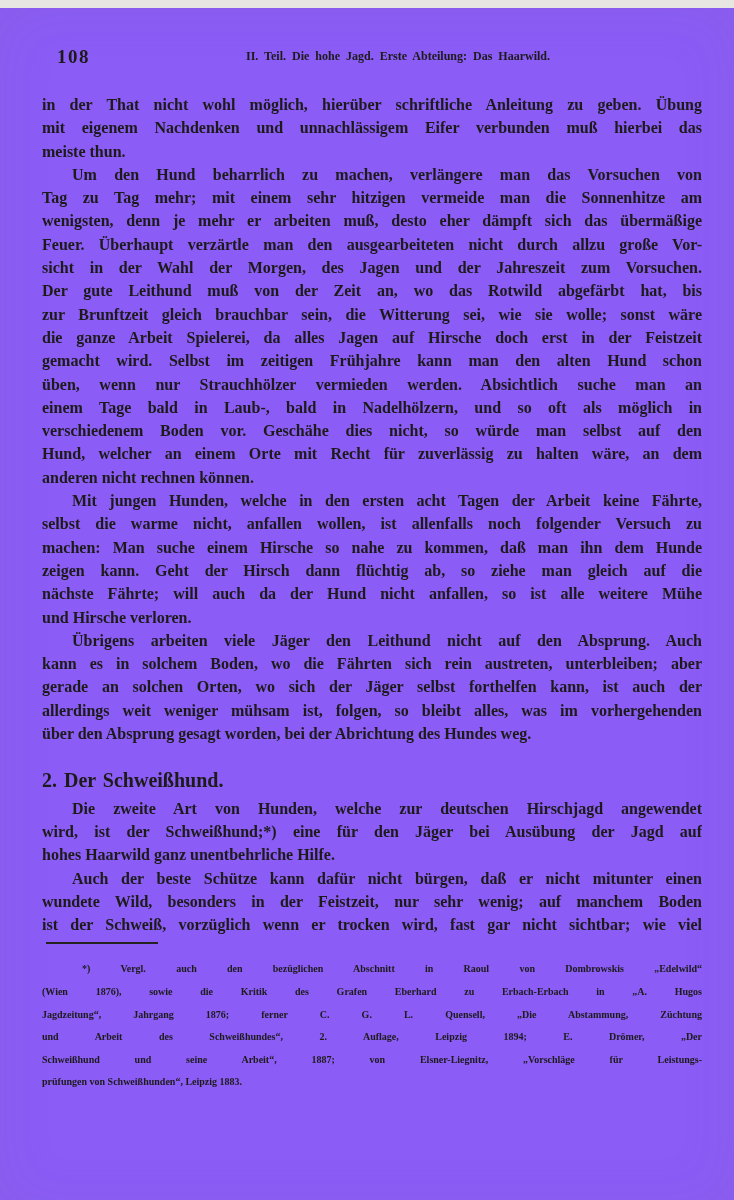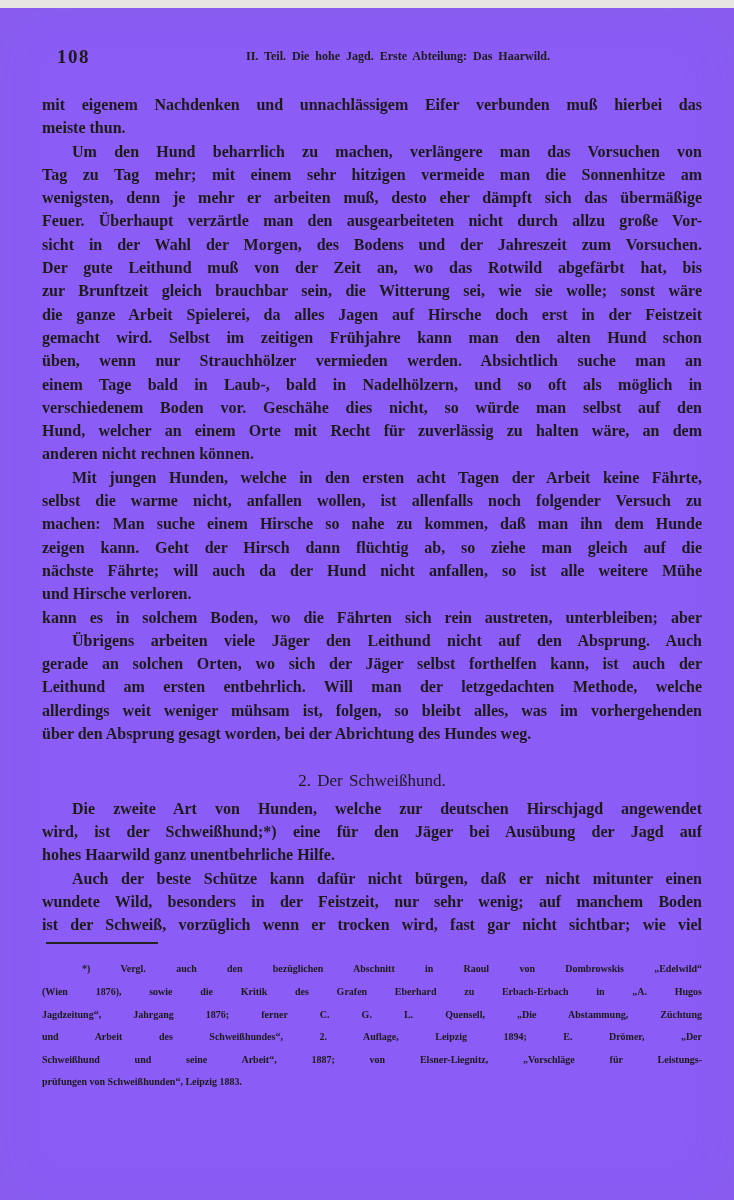--- a/index.html
+++ b/index.html
@@ -34,21 +34,21 @@
   }
   .para { margin:0; }
   .line {
     height:23.3px; overflow:hidden;
     text-align:justify; text-align-last:justify;
   }
   .line.last { text-align-last:left; }
   .line.indent { padding-left:30px; }
   .heading {
     height:23.3px; margin-top:24px; margin-bottom:4px;
-    text-align:center; font-size:17px; font-weight:normal;
+    text-align:left; font-size:20px; font-weight:bold;
     word-spacing:2px;
   }
   
   .footnote-rule {
     width:112px; height:0;
     border-top:2px solid #24231f;
     margin:6px 0 0 4px;
   }
   .footnote {
     margin-top:14px;
@@ -61,52 +61,52 @@
 </head>
 <body>
 
 <div class="page">
   <div class="page-number">108</div>
   <div class="header-title">II. Teil.  Die hohe Jagd.  Erste Abteilung: Das Haarwild.</div>
 
   <div class="body-text">
 
   <div class="para">
+        <div class="line">in der That nicht wohl möglich, hierüber schriftliche Anleitung zu geben.  Übung</div>
         <div class="line">mit eigenem Nachdenken und unnachlässigem Eifer verbunden muß hierbei das</div>
         <div class="line last">meiste thun.</div>
       </div>
       <div class="para">
         <div class="line indent">Um den Hund beharrlich zu machen, verlängere man das Vorsuchen von</div>
         <div class="line">Tag zu Tag mehr; mit einem sehr hitzigen vermeide man die Sonnenhitze am</div>
         <div class="line">wenigsten, denn je mehr er arbeiten muß, desto eher dämpft sich das übermäßige</div>
         <div class="line">Feuer.  Überhaupt verzärtle man den ausgearbeiteten nicht durch allzu große Vor-</div>
-        <div class="line">sicht in der Wahl der Morgen, des Bodens und der Jahreszeit zum Vorsuchen.</div>
+        <div class="line">sicht in der Wahl der Morgen, des Jagen und der Jahreszeit zum Vorsuchen.</div>
         <div class="line">Der gute Leithund muß von der Zeit an, wo das Rotwild abgefärbt hat, bis</div>
         <div class="line">zur Brunftzeit gleich brauchbar sein, die Witterung sei, wie sie wolle; sonst wäre</div>
         <div class="line">die ganze Arbeit Spielerei, da alles Jagen auf Hirsche doch erst in der Feistzeit</div>
         <div class="line">gemacht wird.  Selbst im zeitigen Frühjahre kann man den alten Hund schon</div>
         <div class="line">üben, wenn nur Strauchhölzer vermieden werden.  Absichtlich suche man an</div>
         <div class="line">einem Tage bald in Laub-, bald in Nadelhölzern, und so oft als möglich in</div>
         <div class="line">verschiedenem Boden vor.  Geschähe dies nicht, so würde man selbst auf den</div>
         <div class="line">Hund, welcher an einem Orte mit Recht für zuverlässig zu halten wäre, an dem</div>
         <div class="line last">anderen nicht rechnen können.</div>
       </div>
       <div class="para">
         <div class="line indent">Mit jungen Hunden, welche in den ersten acht Tagen der Arbeit keine Fährte,</div>
         <div class="line">selbst die warme nicht, anfallen wollen, ist allenfalls noch folgender Versuch zu</div>
         <div class="line">machen: Man suche einem Hirsche so nahe zu kommen, daß man ihn dem Hunde</div>
         <div class="line">zeigen kann.  Geht der Hirsch dann flüchtig ab, so ziehe man gleich auf die</div>
         <div class="line">nächste Fährte; will auch da der Hund nicht anfallen, so ist alle weitere Mühe</div>
         <div class="line last">und Hirsche verloren.</div>
       </div>
       <div class="para">
+        <div class="line indent">Übrigens arbeiten viele Jäger den Leithund nicht auf den Absprung.  Auch</div>
         <div class="line">kann es in solchem Boden, wo die Fährten sich rein austreten, unterbleiben; aber</div>
-        <div class="line indent">Übrigens arbeiten viele Jäger den Leithund nicht auf den Absprung.  Auch</div>
         <div class="line">gerade an solchen Orten, wo sich der Jäger selbst forthelfen kann, ist auch der</div>
-        <div class="line">Leithund am ersten entbehrlich.  Will man der letzgedachten Methode, welche</div>
         <div class="line">allerdings weit weniger mühsam ist, folgen, so bleibt alles, was im vorhergehenden</div>
         <div class="line last">über den Absprung gesagt worden, bei der Abrichtung des Hundes weg.</div>
       </div>
       <div class="heading">2. Der Schweißhund.</div>
       <div class="para">
         <div class="line indent">Die zweite Art von Hunden, welche zur deutschen Hirschjagd angewendet</div>
         <div class="line">wird, ist der Schweißhund;*) eine für den Jäger bei Ausübung der Jagd auf</div>
         <div class="line last">hohes Haarwild ganz unentbehrliche Hilfe.</div>
       </div>
       <div class="para">

